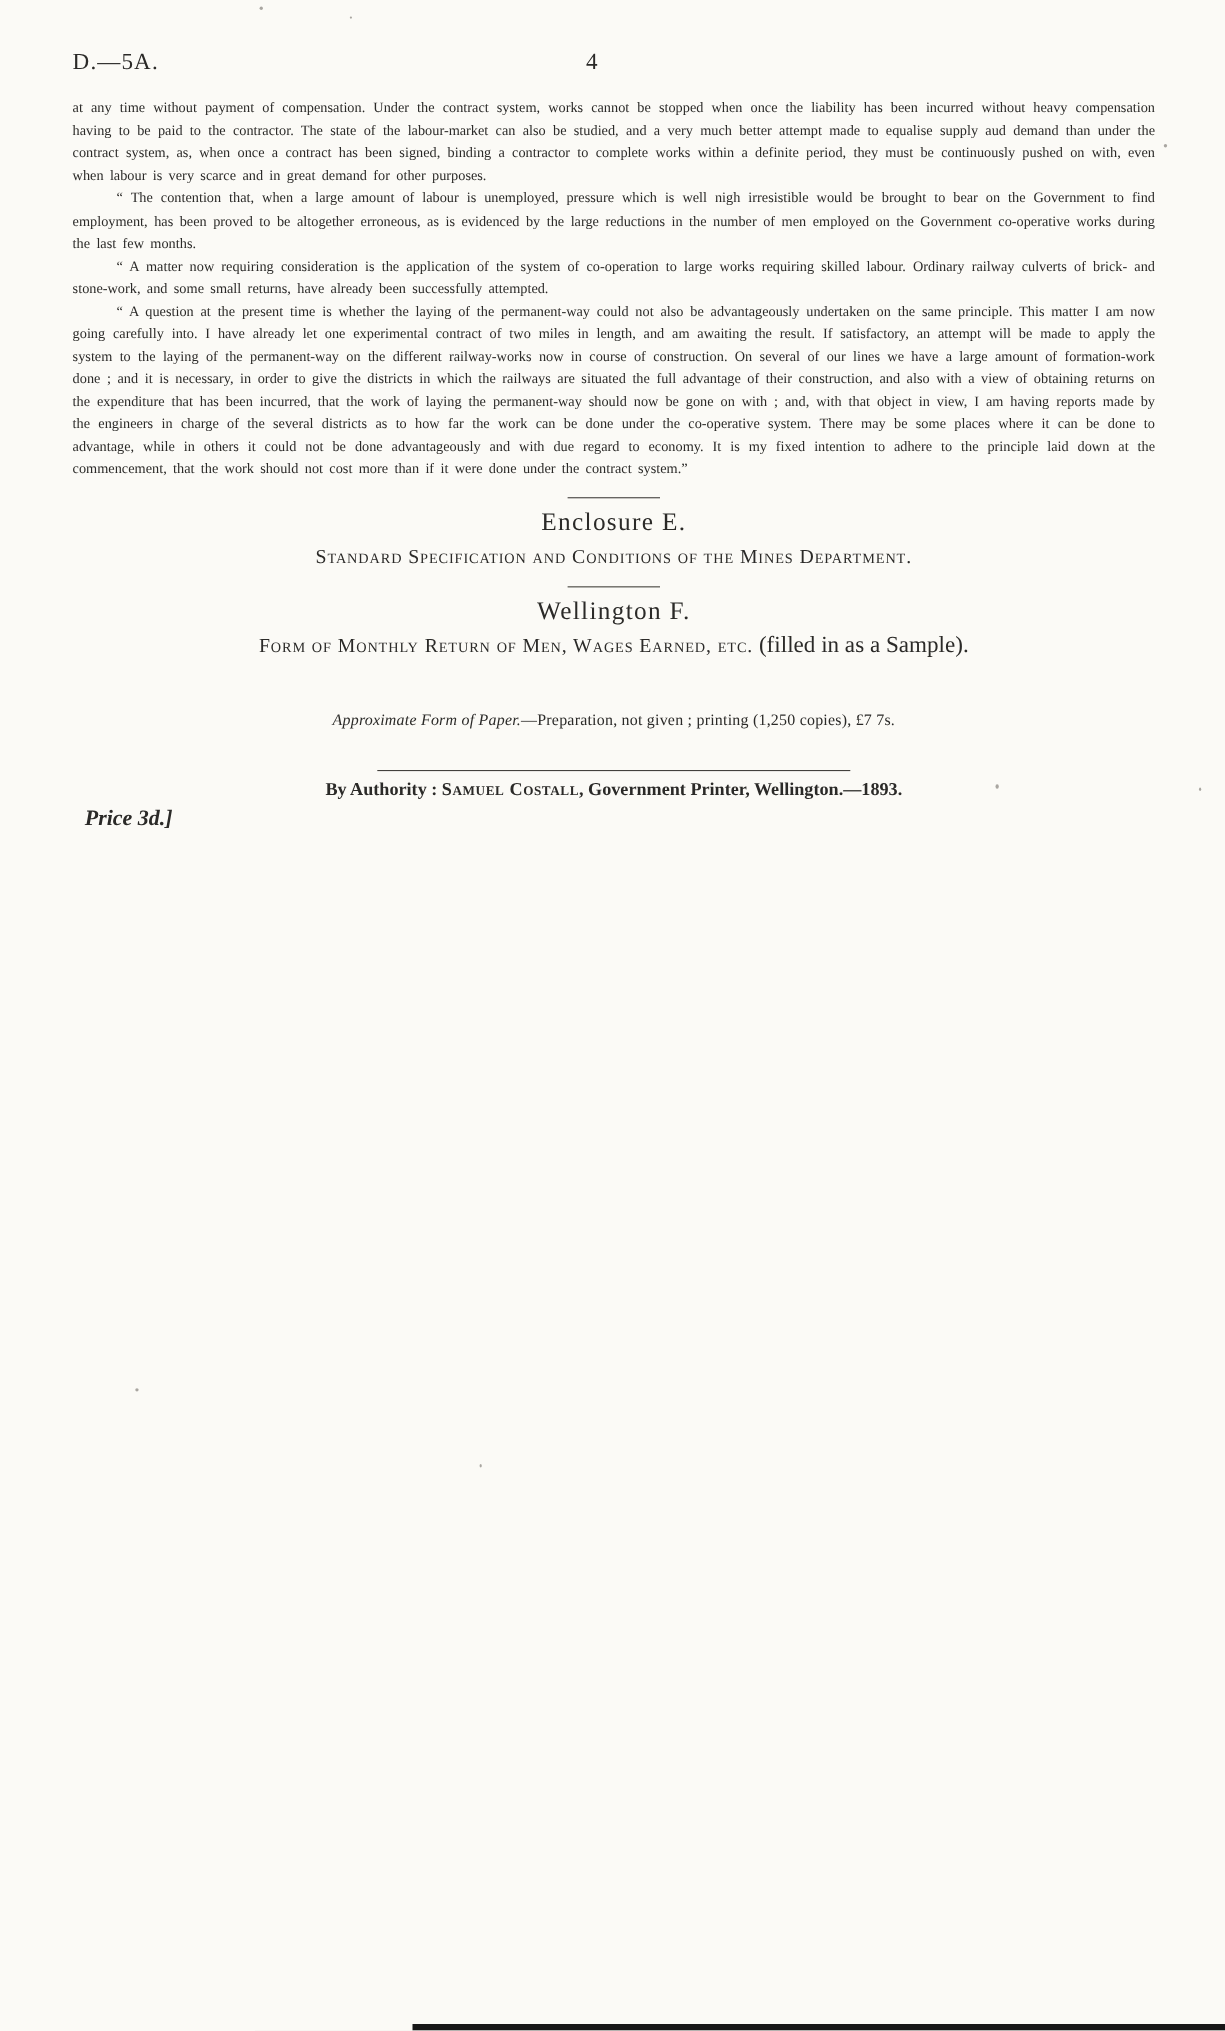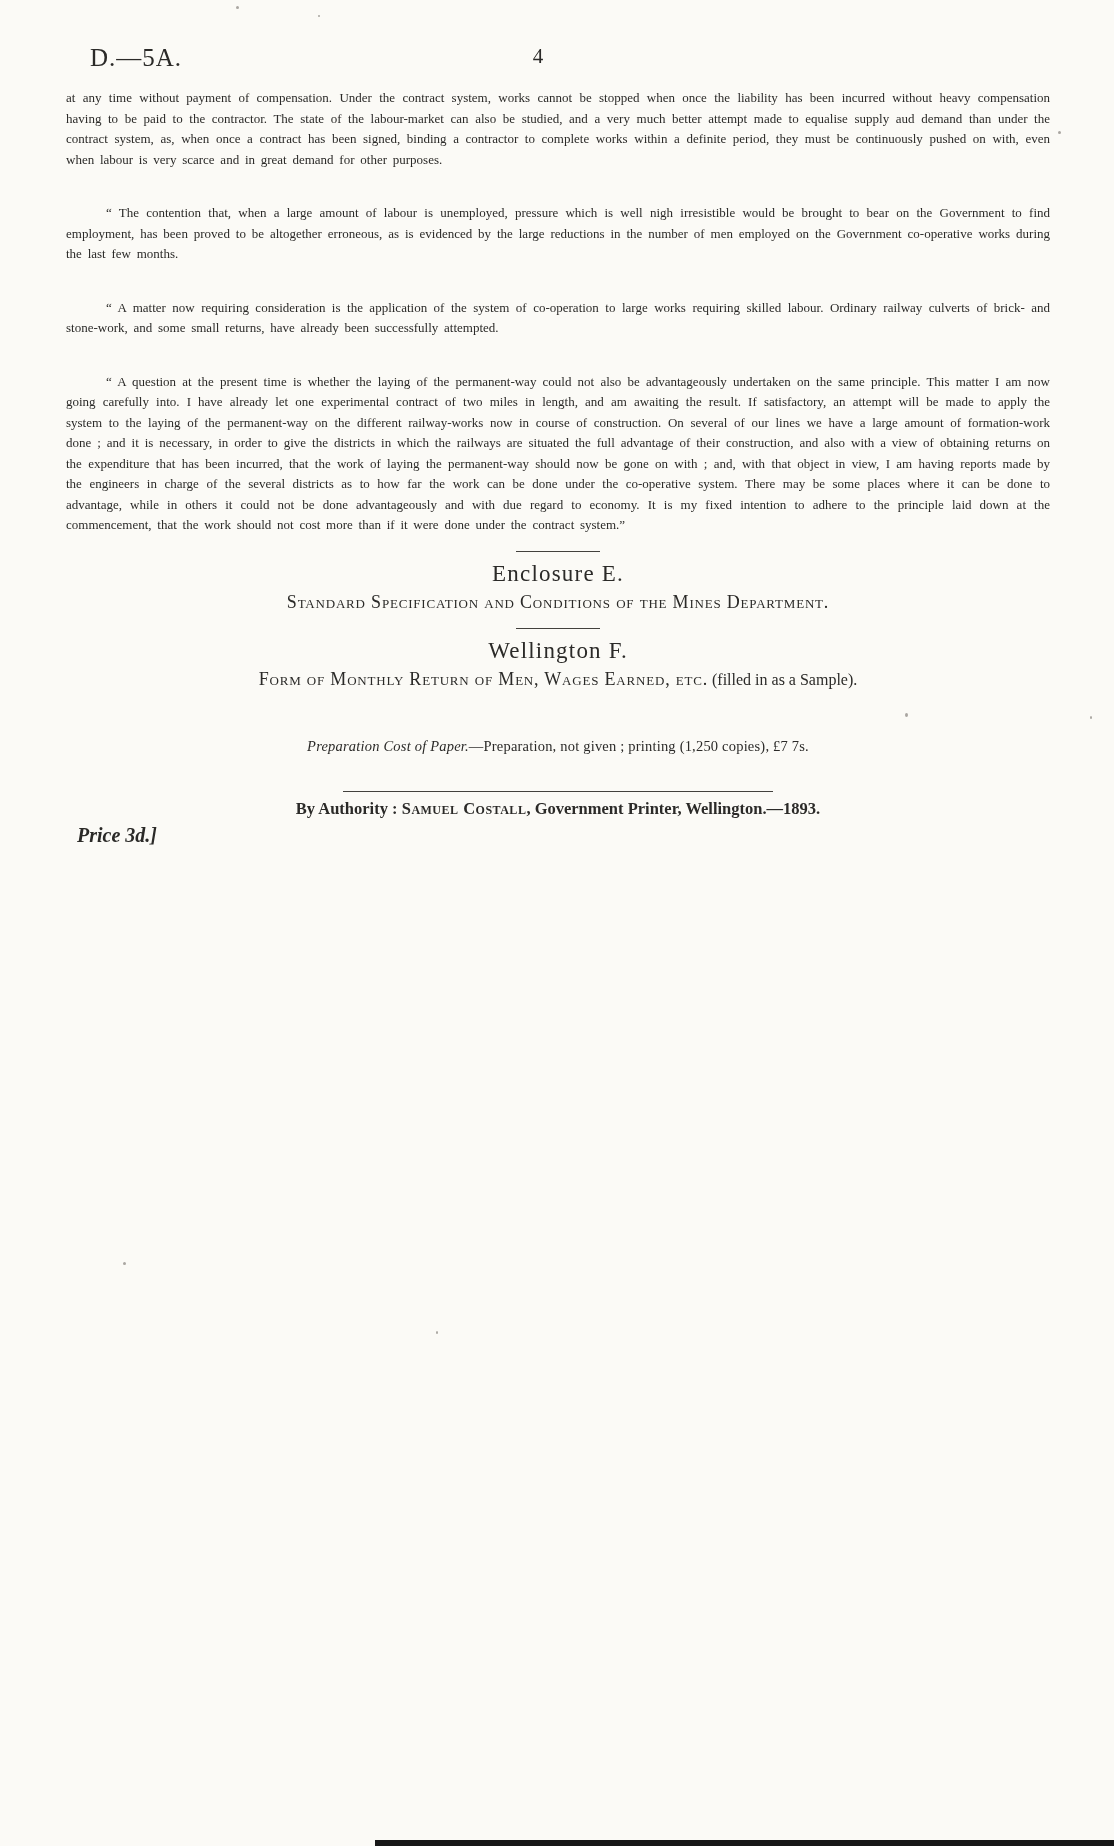--- a/index.html
+++ b/index.html
@@ -16,36 +16,36 @@
     background: #fbfaf6;
     color: #2b2a28;
     overflow: hidden;
   }
   .content { padding: 44px 64px 0 66px; }
 
   
   .page-header { position: relative; height: 34px; margin-bottom: 10px; }
   .doc-ref {
     position: absolute; left: 0; top: 0;
-    font-size: 25px; letter-spacing: 1px; margin-left: 24px;
+    font-size: 21px; letter-spacing: 1px;
   }
   .page-number {
     position: absolute; left: 0; right: 40px; top: 0;
     text-align: center; font-size: 21px;
   }
 
   
   .body-text p {
     margin: 0;
     font-size: 13px;
     line-height: 20.5px;
     text-align: justify;
     word-spacing: 2.5px;
   }
-  .body-text p.indent { text-indent: 40px; margin-top: 33px; }
+  .body-text p.indent { text-indent: 40px; }
 
   
   hr.divider {
     border: none;
     border-top: 1.6px solid #43413d;
     width: 84px;
     margin: 15px auto 9px auto;
   }
 
   
@@ -60,21 +60,21 @@
     margin: 0;
     font-size: 18px;
   }
   .enclosure-desc .caps {
     font-variant: small-caps;
     letter-spacing: 0.8px;
   }
   .enclosure-desc .plain {
     font-variant: normal;
     letter-spacing: normal;
-    font-size: 16px;
+    font-size: 21px;
   }
 
   
   .cost-note {
     margin: 48px 0 0 0;
     text-align: center;
     font-size: 14.5px;
     letter-spacing: 0.2px;
   }
   .cost-note .lead { font-style: italic; }
@@ -138,21 +138,21 @@
       <p class="enclosure-desc"><span class="caps">Standard Specification and Conditions of the Mines Department.</span><span class="plain"></span></p>
     </section>
 
     <hr class="divider">
 
     <section class="enclosure">
       <h2 class="enclosure-title">Wellington F.</h2>
       <p class="enclosure-desc"><span class="caps">Form of Monthly Return of Men, Wages Earned, etc.</span><span class="plain"> (filled in as a Sample).</span></p>
     </section>
 
-    <p class="cost-note"><span class="lead">Preparation Cost of Paper.</span><span>—Preparation, not given ; printing (1,250 copies), £7 7s.</span></p>
+    <p class="cost-note"><span class="lead">Approximate Form of Paper.</span><span>—Preparation, not given ; printing (1,250 copies), £7 7s.</span></p>
 
     <footer class="page-footer">
       <hr class="footer-rule">
       <p class="authority"><span>By Authority : </span><span class="printer">Samuel Costall</span><span>, Government Printer, Wellington.—1893.</span></p>
       <p class="price-note">Price 3d.]</p>
     </footer>
 
   </div>
 
   <div class="speck" style="left:236px; top:6px; width:3px; height:3px;"></div>

